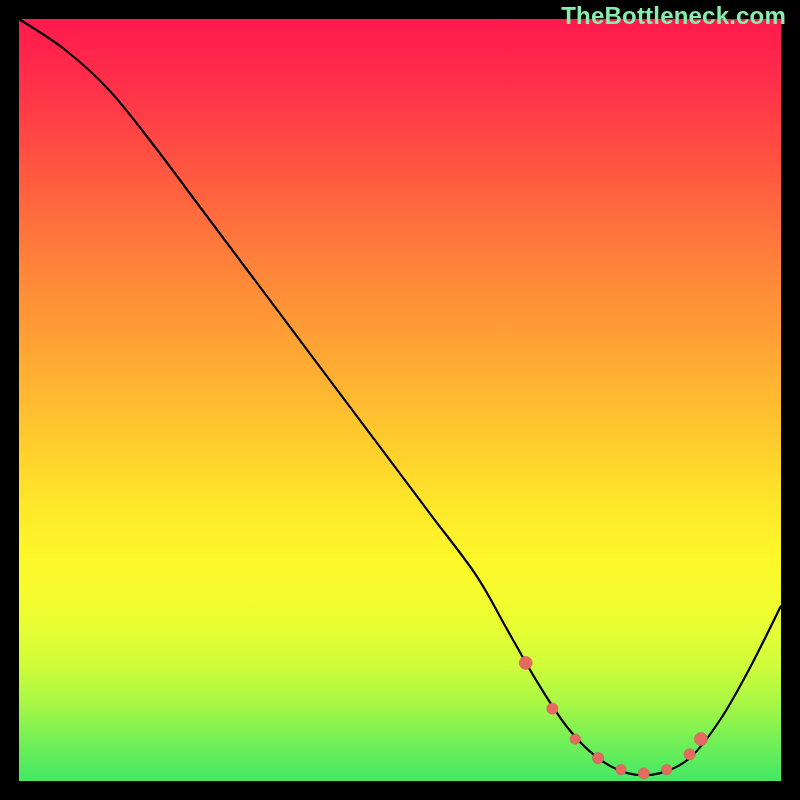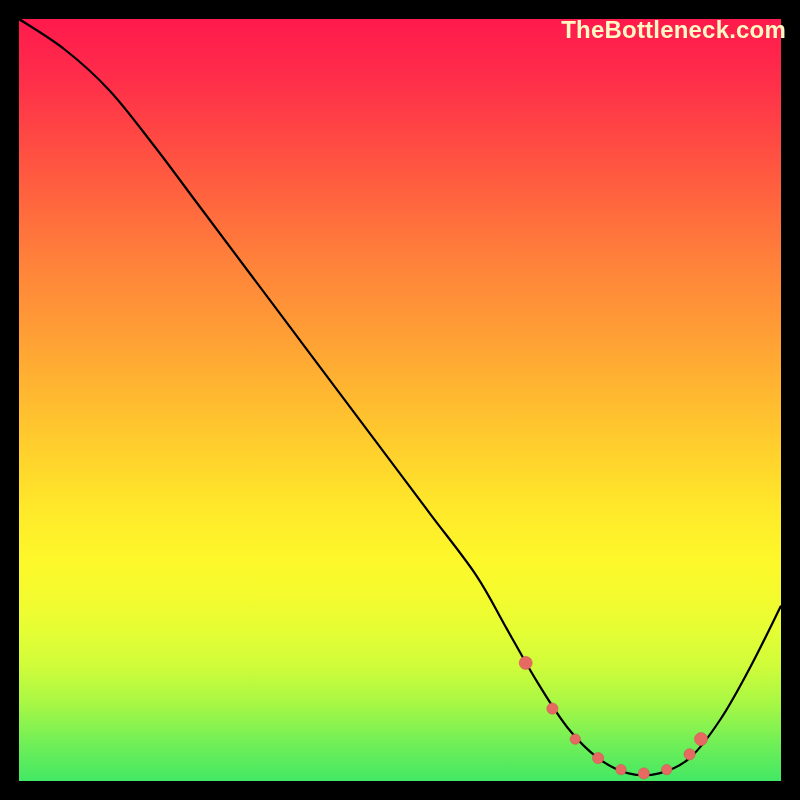--- a/index.html
+++ b/index.html
@@ -12,23 +12,23 @@
     font-family: Arial, Helvetica, sans-serif;
   }
   .frame {
     position: relative;
     width: 800px;
     height: 800px;
     background: #000000;
   }
   .watermark {
     position: absolute;
-    top: 16px;
+    top: 2px;
     right: 14px;
-    color: #fef9c3;
+    color: #86efac;
     font-size: 24px;
     font-weight: 600;
     letter-spacing: 0.2px;
     z-index: 4;
     pointer-events: none;
   }
   .plot {
     position: absolute;
     left: 19px;
     top: 19px;

